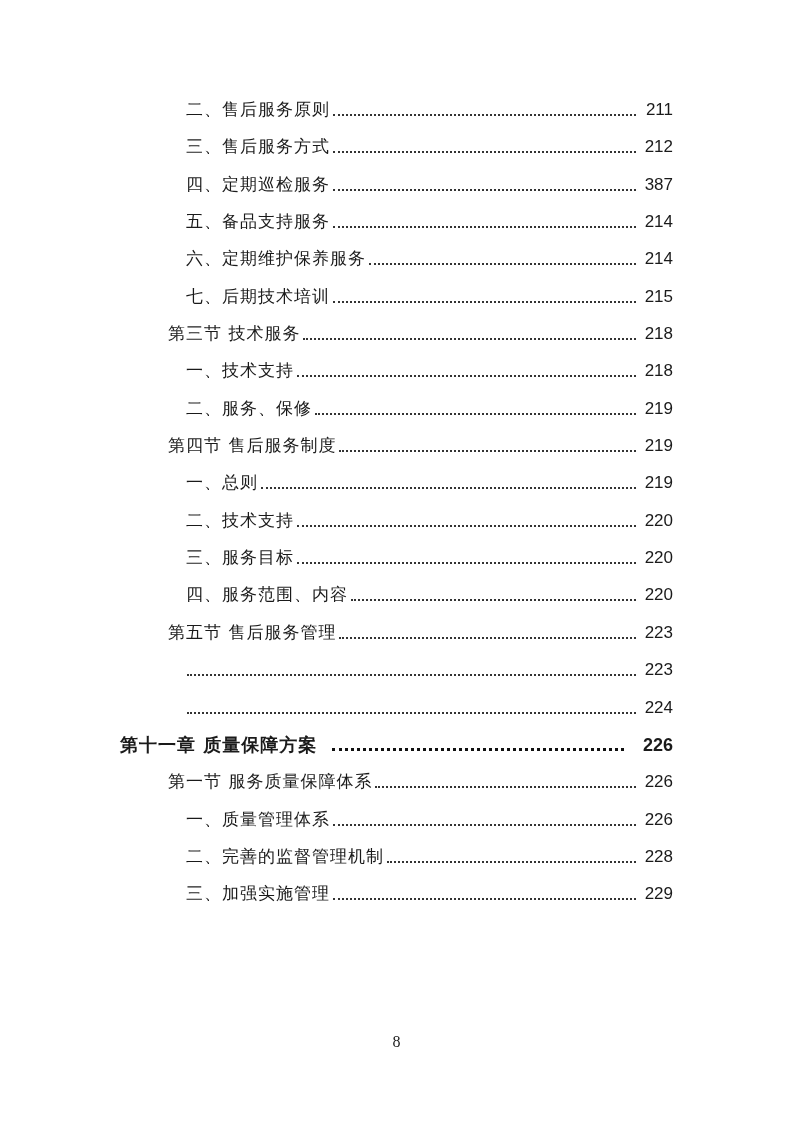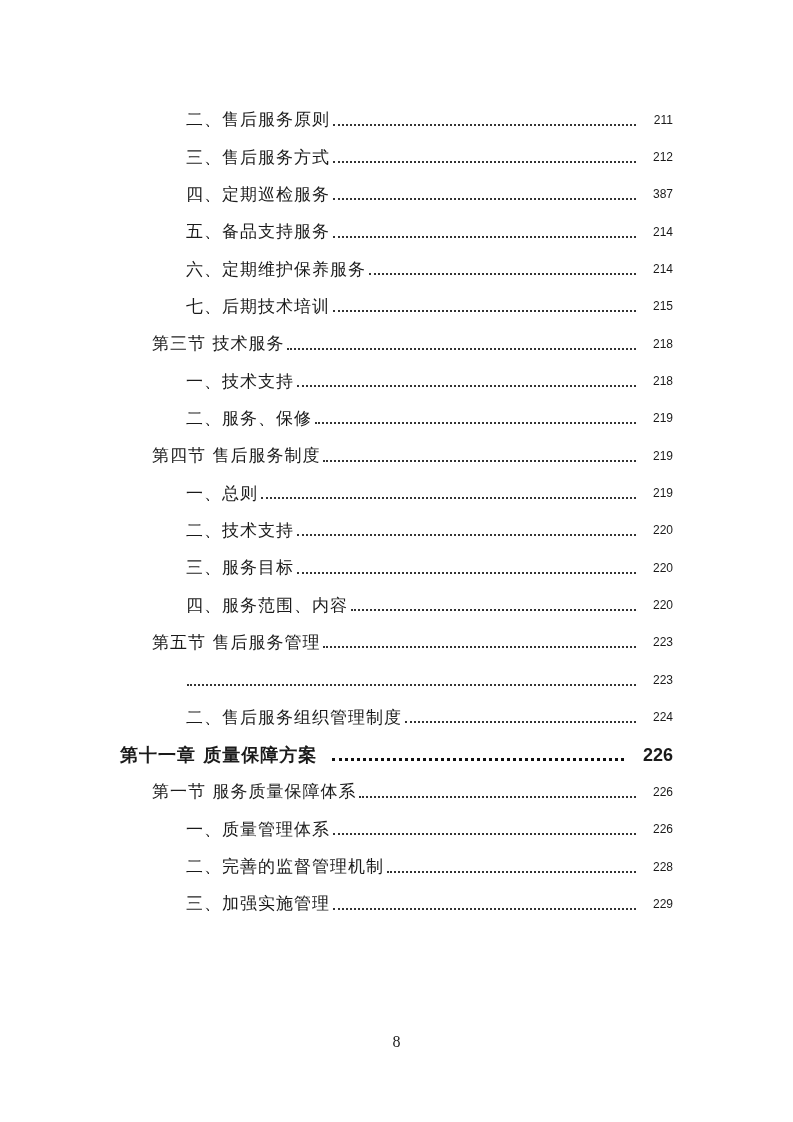--- a/index.html
+++ b/index.html
@@ -1,30 +1,30 @@
 <!DOCTYPE html>
 <html><head>
 <meta charset="utf-8">
 <style>
   html, body { margin: 0; padding: 0; background: #ffffff; }
   body { width: 793px; height: 1122px; position: relative; overflow: hidden;
          font-family: "DejaVu Sans", "Liberation Sans", sans-serif; color: #1a1a1a; }
   .toc { position: absolute; top: 101px; left: 0; width: 793px; }
-  .toc-row { position: relative; height: 37.35px; display: flex; align-items: center;
+  .toc-row { position: relative; height: 37.35px; display: flex; 
              font-size: 17px; line-height: 1; white-space: nowrap; }
   .toc-row.level-chapter { padding-left: 120px; font-weight: bold; font-size: 18px; gap: 12px; }
-  .toc-row.level-section { padding-left: 152px; }
+  .toc-row.level-section { padding-left: 152px; margin-left: 16px; }
   .toc-row.level-item { padding-left: 186px; }
   .toc-title { flex: 0 0 auto; padding-right: 2px; letter-spacing: 1px; }
   .toc-leader { flex: 1 1 auto; overflow: hidden; height: 18px; position: relative; margin: 0 1px; }
   .toc-leader::before { content: ""; position: absolute; left: 0; right: 0; bottom: 3px;
                         border-bottom: 2px dotted #333; }
   .toc-row.level-chapter .toc-leader::before { border-bottom-width: 3px; border-color: #111; }
   .toc-page { flex: 0 0 auto; width: 36px; text-align: right; margin-right: 120px;
-              font-family: "Liberation Sans", sans-serif; font-size: 12px; }
+              font-family: "Liberation Sans", sans-serif; font-size: 17px; }
   .toc-row.level-chapter .toc-page { font-weight: bold; font-size: 18px; }
   .page-number { position: absolute; top: 1033px; left: 0; width: 793px; text-align: center;
                  font-family: "Liberation Serif", serif; font-size: 16px; color: #222; }
 </style>
 </head>
 <body>
 
 <div class="toc">
   <div class="toc-row level-item">
     <span class="toc-title">二、售后服务原则</span>
@@ -99,21 +99,20 @@
   <div class="toc-row level-section">
     <span class="toc-title">第五节 售后服务管理</span>
     <span class="toc-leader"></span>
     <span class="toc-page">223</span>
   </div>
   <div class="toc-row level-item">
     <span class="toc-leader"></span>
     <span class="toc-page">223</span>
   </div>
   <div class="toc-row level-item">
-    <span class="toc-title">二、售后服务组织管理制度</span>
     <span class="toc-leader"></span>
     <span class="toc-page">224</span>
   </div>
   <div class="toc-row level-chapter">
     <span class="toc-title">第十一章 质量保障方案</span>
     <span class="toc-leader"></span>
     <span class="toc-page">226</span>
   </div>
   <div class="toc-row level-section">
     <span class="toc-title">第一节 服务质量保障体系</span>

